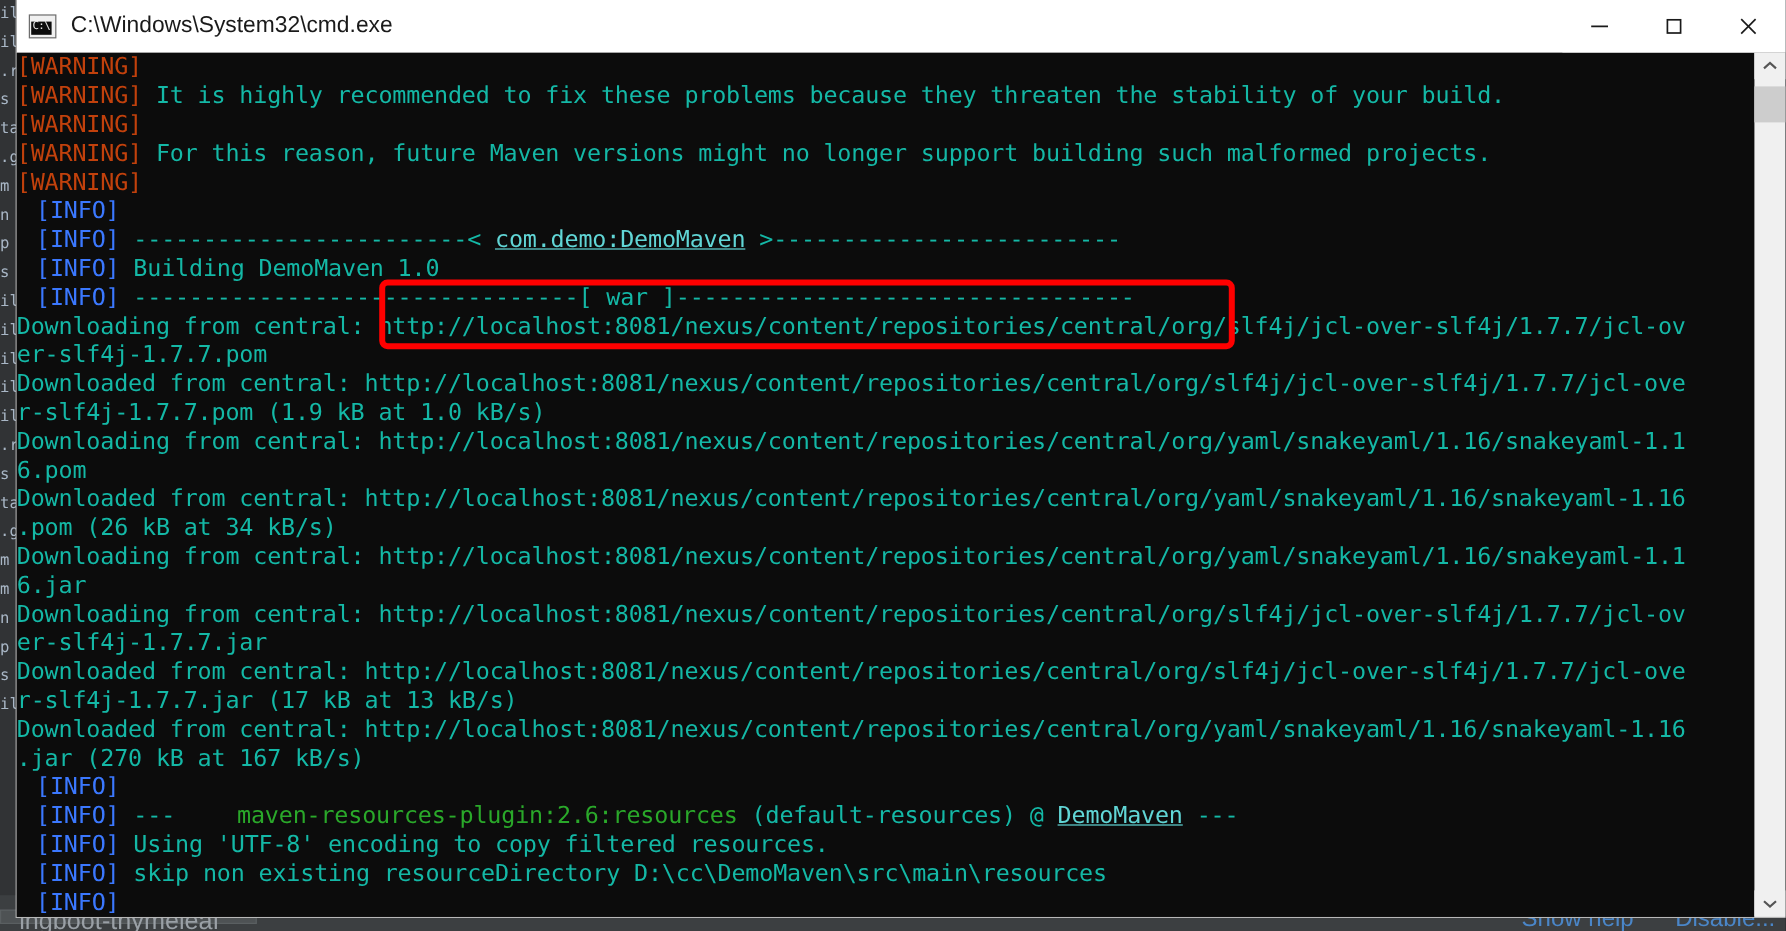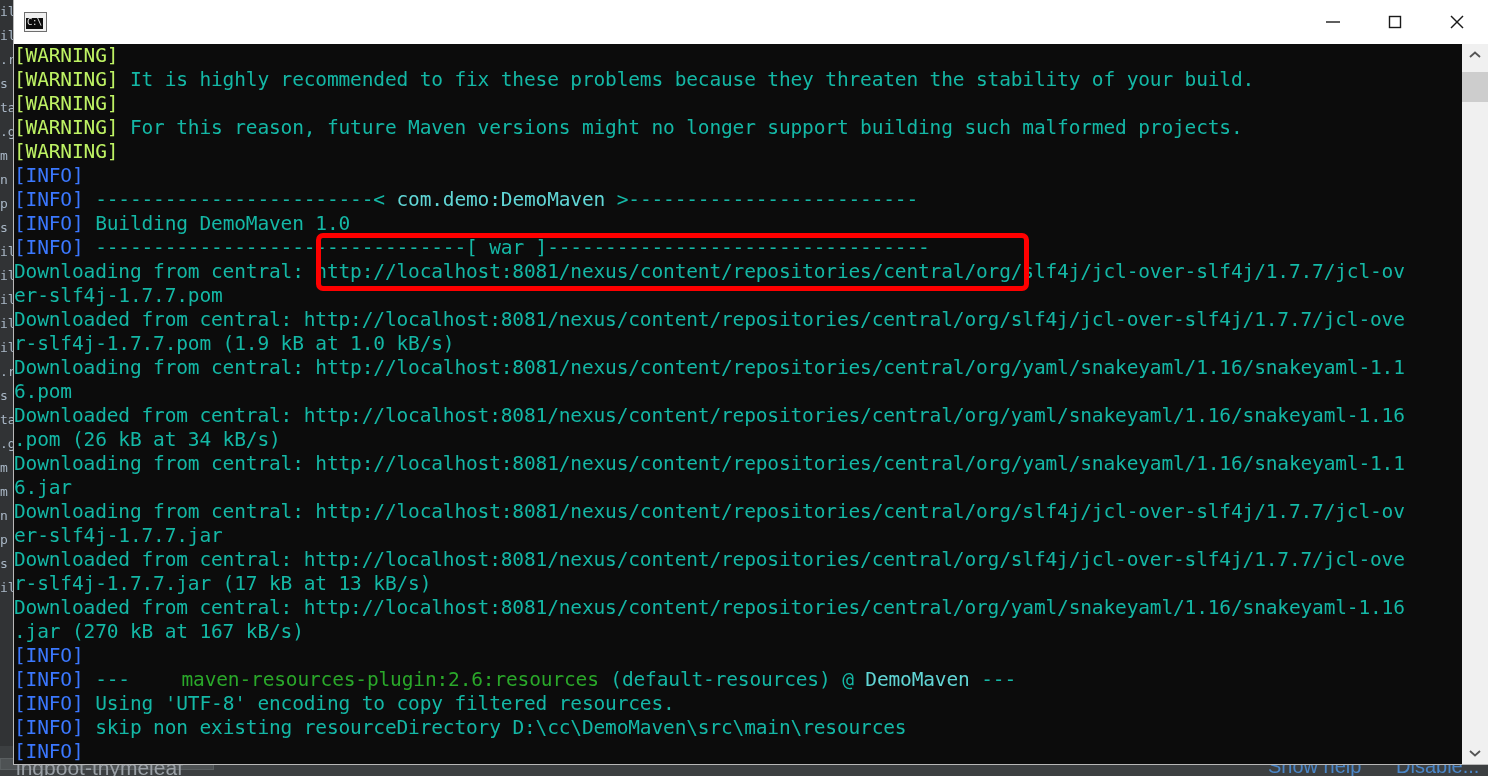--- a/index.html
+++ b/index.html
@@ -169,23 +169,23 @@
     font-size: 19.5px;
     line-height: 24px;
     color: #cccccc;
     white-space: pre;
     letter-spacing: -0.15px;
   }
   .console-text .ln {
     height: 24px;
     padding-left: 0px;
   }
-  .c-info    { color: #3b78ff; }
-  .c-warn    { color: #bef264; }
-  .c-cyan    { color: #61d6d6; }
+  .c-info    { color: #3b78ff; padding-left: 16px; }
+  .c-warn    { color: #c2410c; }
+  .c-cyan    { color: #61d6d6; text-decoration: underline; }
   .c-green   { color: #2aa82a; margin-left: 40px; }
   .c-white   { color: #14b8a6; }
 
   
   .scrollbar {
     position: absolute;
     right: 0; top: 44px;
     width: 26px; height: 720px;
     background: #f0f0f0;
   }
@@ -258,20 +258,21 @@
       <div class="bg-bottom-text" style="left:16px;">ingboot-thymeleaf</div>
       <div class="bg-bottom-link" style="left:1268px;">Show help</div>
       <div class="bg-bottom-link" style="left:1396px;">Disable...</div>
     </div>
   </div>
 
   <div class="console-window">
 
     <div class="titlebar">
       <div class="title-icon"></div>
+      <div class="title-text">C:\Windows\System32\cmd.exe</div>
       <div class="win-controls">
         <div class="win-btn">
           <svg width="22" height="22" viewBox="0 0 22 22">
             <line x1="4" y1="11" x2="18" y2="11" stroke="#1a1a1a" stroke-width="1.4"></line>
           </svg>
         </div>
         <div class="win-btn">
           <svg width="22" height="22" viewBox="0 0 22 22">
             <rect x="5.5" y="5.5" width="11" height="11" fill="none" stroke="#1a1a1a" stroke-width="1.4"></rect>
           </svg>

